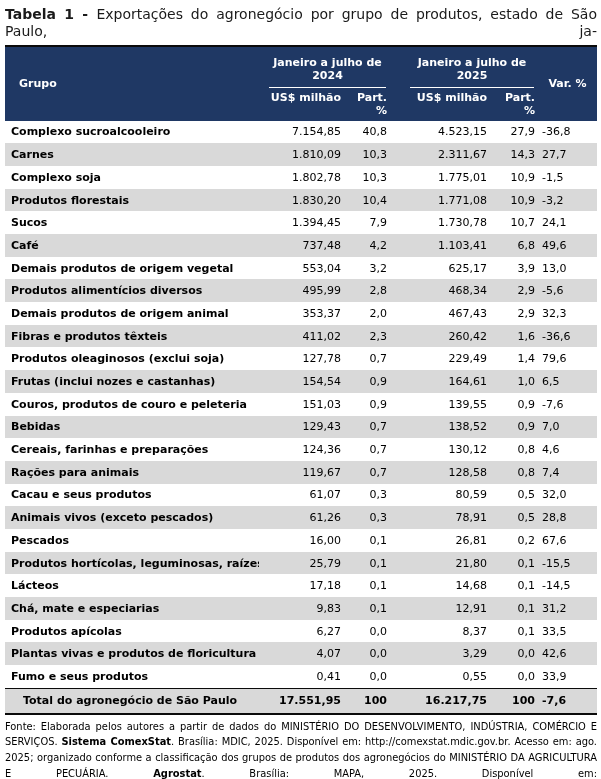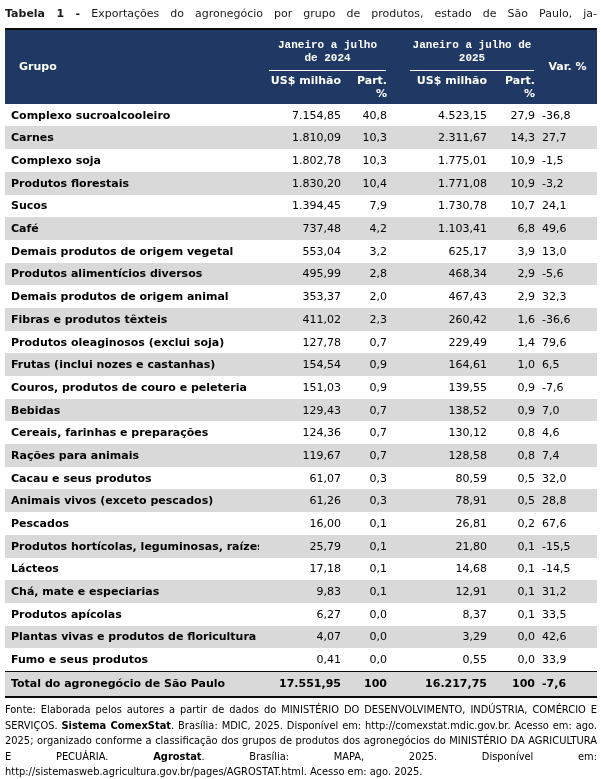--- a/index.html
+++ b/index.html
@@ -6,21 +6,21 @@
   body {
     width: 601px; height: 779px;
     background: #ffffff;
     font-family: "DejaVu Sans", "Liberation Sans", sans-serif;
     color: #000;
     overflow: hidden;
   }
   .page { padding: 6px 4px 0 5px; }
 
   
-  .title { font-size: 11px; line-height: 16.8px; color: #1a1a1a; }
+  .title { font-size: 14px; line-height: 16.8px; color: #1a1a1a; }
   .title-line1 { display: block; text-align: justify; text-align-last: justify; }
   .title-line2 { display: block; text-align: left; }
   .b { font-weight: bold; }
 
   
   table {
     width: 592px;
     border-collapse: collapse;
     table-layout: fixed;
     margin-top: 5px;
@@ -47,21 +47,20 @@
     vertical-align: middle;
     padding-left: 14px;
   }
   th.grp { vertical-align: bottom; }
   .grpinner {
     text-align: center;
     line-height: 13px;
     padding-bottom: 5px;
     margin: 0 8px 0 10px;
     border-bottom: 1.3px solid #ffffff;
-    font-family: Liberation Mono, monospace;
   }
   .grpinner.g2 { margin: 0 8px 0 16px; }
   th.sub {
     text-align: right;
     vertical-align: top;
     padding: 3px 7px 0 0;
     margin-top: 30px;
   }
   th.var {
     vertical-align: middle;
@@ -83,21 +82,21 @@
   tfoot td {
     background: #D9D9D9;
     font-weight: bold;
     font-size: 11px;
     height: 24px;
     padding: 0;
     border-top: 1.4px solid #0b0b0b;
     border-bottom: 2.6px solid #0b0b0b;
     white-space: nowrap;
   }
-  tfoot td.grp-cell { text-align: left; padding-left: 6px; margin-left: 20px; }
+  tfoot td.grp-cell { text-align: left; padding-left: 18px; margin-left: 20px; }
 
   
   .fonte {
     margin-top: 4px;
     font-size: 9.9px;
     line-height: 15.6px;
     text-align: justify;
     color: #000;
   }
 </style>

